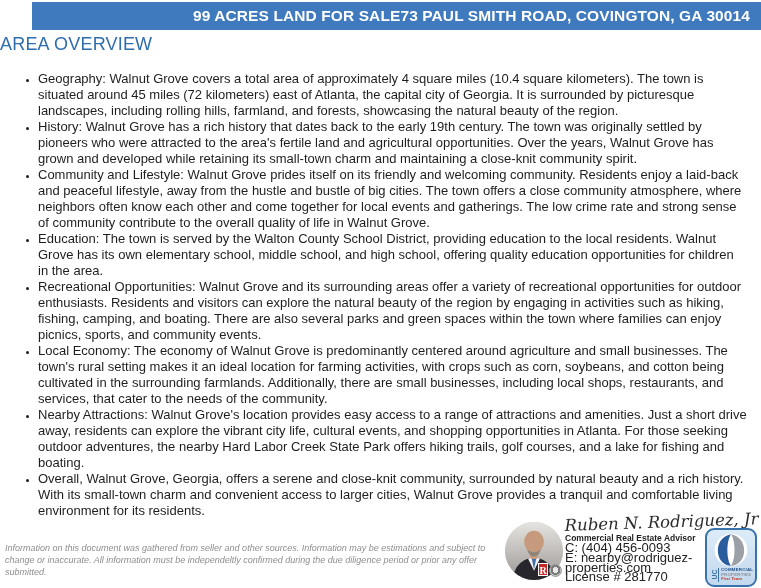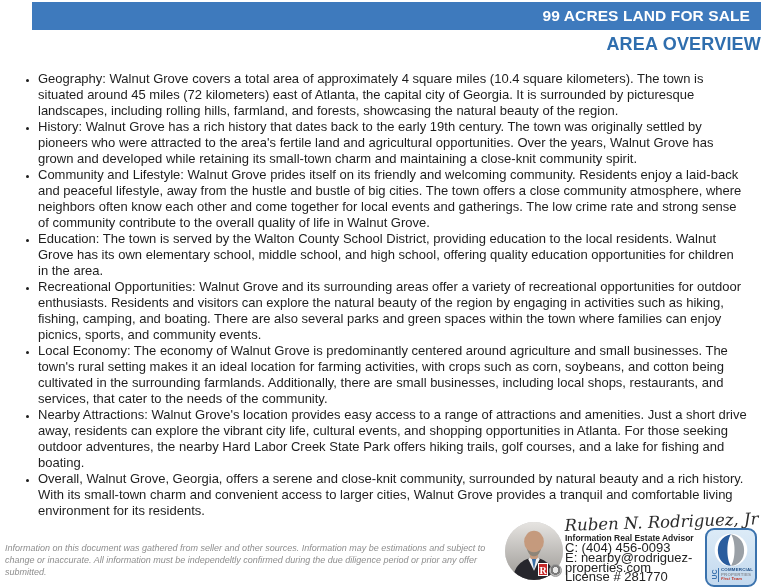--- a/index.html
+++ b/index.html
@@ -14,22 +14,22 @@
   .header-bar{
     position:absolute;top:2px;left:0;right:0;height:28px;
     background:#3E7ABD;color:#ffffff;
     display:flex;justify-content:flex-end;align-items:center;
     padding:0 11px;box-sizing:border-box;
     font-weight:bold;font-size:15.5px;letter-spacing:.1px;white-space:nowrap;margin-left:32px;
   }
 
   
   .section-title{
-    position:absolute;top:34px;left:0;width:100%;text-align:right;
-    color:#2F6EAE;font-weight:bold;font-size:18px;letter-spacing:.2px;
+    position:absolute;top:34px;left:0;width:100%;text-align:left;
+    color:#2F6EAE;font-weight:normal;font-size:18px;letter-spacing:.2px;
   }
 
   
   .bullets{
     position:absolute;top:71px;left:0;right:0;margin:0;
     padding:0 14px 0 38px;
     color:#1E1E1E;font-size:13px;line-height:16px;text-align:left;
   }
   .bullets li{margin:0;padding:0;}
   .bullets li::marker{font-size:9px;color:#1E1E1E;}
@@ -81,20 +81,21 @@
   .brand-line2{font-size:4.4px;font-weight:bold;color:#8a9099;letter-spacing:.2px;}
   .brand-line3{font-size:4.2px;font-weight:bold;color:#C0392B;font-style:italic;}
 </style>
 </head>
 <body>
 
 <div class="page">
 
   <div class="header-bar">
     <span>99 ACRES LAND FOR SALE</span>
+    <span>73 PAUL SMITH ROAD, COVINGTON, GA 30014</span>
   </div>
 
   <div class="section-title">AREA OVERVIEW</div>
 
   <ul class="bullets">
     <li>Geography: Walnut Grove covers a total area of approximately 4 square miles (10.4 square kilometers). The town is situated around 45 miles (72 kilometers) east of Atlanta, the capital city of Georgia. It is surrounded by picturesque landscapes, including rolling hills, farmland, and forests, showcasing the natural beauty of the region.</li>
     <li>History: Walnut Grove has a rich history that dates back to the early 19th century. The town was originally settled by pioneers who were attracted to the area's fertile land and agricultural opportunities. Over the years, Walnut Grove has grown and developed while retaining its small-town charm and maintaining a close-knit community spirit.</li>
     <li>Community and Lifestyle: Walnut Grove prides itself on its friendly and welcoming community. Residents enjoy a laid-back and peaceful lifestyle, away from the hustle and bustle of big cities. The town offers a close community atmosphere, where neighbors often know each other and come together for local events and gatherings. The low crime rate and strong sense of community contribute to the overall quality of life in Walnut Grove.</li>
     <li>Education: The town is served by the Walton County School District, providing education to the local residents. Walnut Grove has its own elementary school, middle school, and high school, offering quality education opportunities for children in the area.</li>
     <li>Recreational Opportunities: Walnut Grove and its surrounding areas offer a variety of recreational opportunities for outdoor enthusiasts. Residents and visitors can explore the natural beauty of the region by engaging in activities such as hiking, fishing, camping, and boating. There are also several parks and green spaces within the town where families can enjoy picnics, sports, and community events.</li>
@@ -120,21 +121,21 @@
       <rect x="43" y="46" width="14" height="18" rx="5" fill="#c59a7d"></rect>
       <ellipse cx="50" cy="34" rx="17" ry="19" fill="#c59a7d"></ellipse>
       <path d="M38,46 C42,54 58,54 62,46 C60,56 54,59 50,59 C46,59 40,56 38,46 Z" fill="#8e8579"></path>
     </svg>
   </div>
   <div class="badge-realtor">R</div>
   <div class="badge-seal"></div>
 
   <div class="agent-block">
     <div class="agent-signature">Ruben N. Rodriguez, Jr</div>
-    <div class="agent-role">Information Real Estate Advisor</div>
+    <div class="agent-role">Commercial Real Estate Advisor</div>
     <div class="agent-line">C: (404) 456-0093</div>
     <div class="agent-line">E: nearby@rodriguez-properties.com</div>
     <div class="agent-line">License # 281770</div>
   </div>
 
   <div class="brand-logo">
     <svg class="brand-swirl" viewBox="0 0 100 100" aria-hidden="true">
       <circle cx="50" cy="50" r="48" fill="#ffffff"></circle>
       <path d="M50,4 C22,9 8,34 12,60 C16,86 38,98 50,96 C36,78 36,24 50,4 Z" fill="#2A5D9E"></path>
       <path d="M50,4 C78,9 92,34 88,60 C84,86 62,98 50,96 C64,78 64,24 50,4 Z" fill="#9AA0A6"></path>

